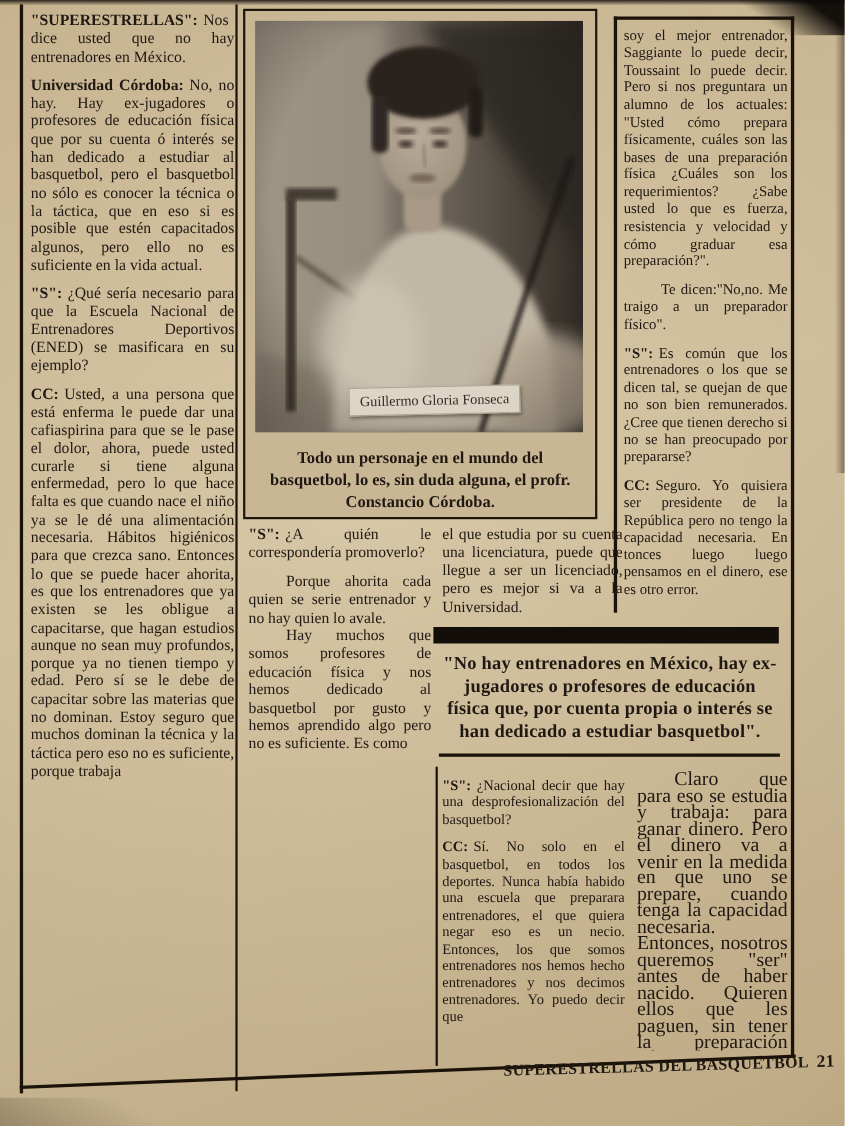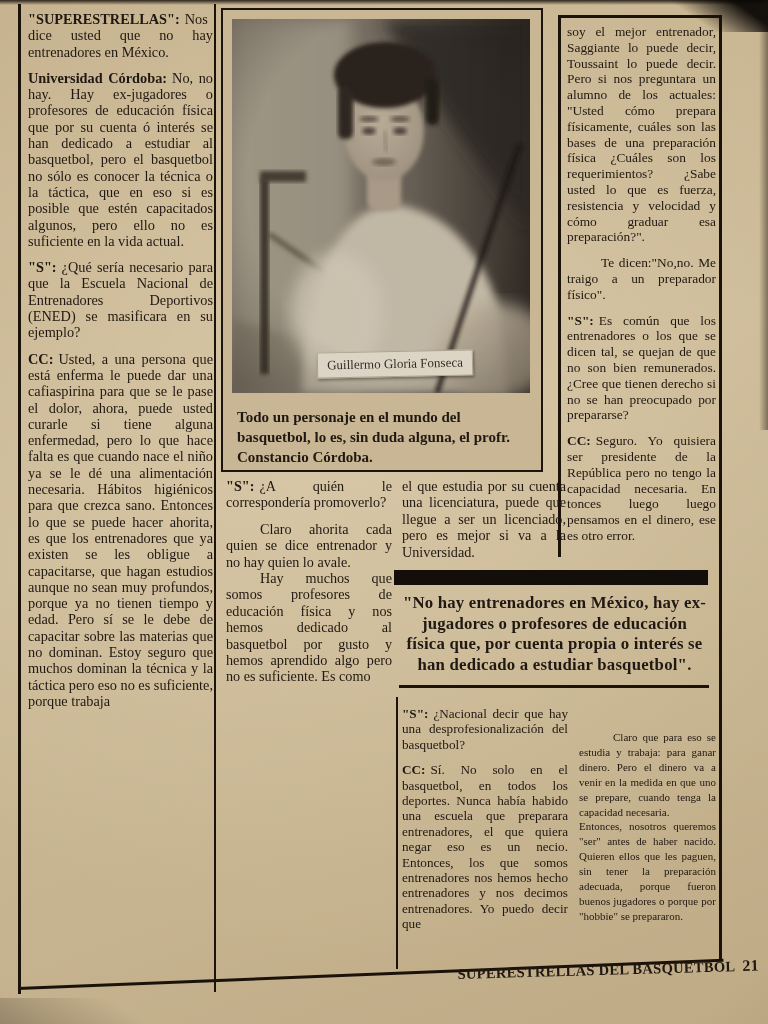--- a/index.html
+++ b/index.html
@@ -26,31 +26,31 @@
   
   .col{position:absolute; text-align:justify; overflow:hidden;}
   .col p{margin:0 0 10px 0;}
   .lead{font-weight:bold; margin-right:5px;}
   .ind{text-indent:34px;}
   .leftcol{left:28px; top:11px; width:185px; height:968px; font-size:14.3px; line-height:16.3px;}
   .col2{left:226px; top:478px; width:166px; height:496px; font-size:14.2px; line-height:16.4px;}
   .col3top{left:402px; top:478px; width:164px; height:116px; font-size:14.2px; line-height:16.4px;}
   .rightcol{left:567px; top:24px; width:149px; height:522px; font-size:13.4px; line-height:15.8px;}
   .bcol3{left:402px; top:706px; width:166px; height:252px; font-size:13.2px; line-height:15.4px;}
-  .bcol4{left:579px; top:730px; width:137px; height:254px; font-size:11px; line-height:14.9px;}
+  .bcol4{left:579px; top:701px; width:137px; height:254px; font-size:18px; line-height:14.9px;}
   
   .photobox{left:221px; top:8px; width:318px; height:460px; border:2.5px solid #1d150c; background:#c9b694;}
   .photo{position:absolute; left:9px; top:9px; width:298px; height:374px; background:#6f675b; overflow:hidden;}
   .photo-label{
     position:absolute; left:94px; top:341px; width:154px; height:24px;
     background:#dcd5c5; border:1px solid #aba390; box-shadow:1px 2px 3px rgba(20,12,5,.4);
     transform:rotate(-1.2deg);
     font-size:13px; line-height:23px; text-align:center; color:#342d26; white-space:nowrap;
   }
-  .photo-caption{position:absolute; left:14px; right:14px; top:397px; text-align:left; font-weight:bold; font-size:15px; line-height:20px;}
+  .photo-caption{position:absolute; left:14px; right:14px; top:397px; text-align:center; font-weight:bold; font-size:15px; line-height:20px;}
   
   .quote{left:401px; top:593px; width:307px; height:90px; text-align:center; font-weight:bold; font-size:16.8px; line-height:20.5px; letter-spacing:.2px;}
   
   .footer{right:9px; top:961px; width:320px; text-align:right; font-weight:bold; font-size:14.5px; letter-spacing:.3px; transform:rotate(-1.6deg); white-space:nowrap;}
   .footer .pageno{font-size:16px; margin-left:7px;}
   
   .scan-top{left:0; top:0; width:768px; height:5px; background:linear-gradient(to bottom, rgba(18,12,8,.85), rgba(18,12,8,0));}
   .scan-corner{right:0; top:0; width:115px; height:32px; background:linear-gradient(215deg, rgba(10,7,5,.95) 22%, rgba(10,7,5,0) 62%);}
   .scan-right{right:0; top:0; width:9px; height:430px; background:linear-gradient(to left, rgba(25,18,12,.45), rgba(25,18,12,0));}
   .scan-bl{left:0; bottom:0; width:170px; height:26px; background:linear-gradient(30deg, rgba(40,28,16,.28), rgba(40,28,16,0) 70%);}
@@ -142,21 +142,21 @@
 
   <div class="col rightcol">
     <p><span>soy el mejor entrenador, Saggiante lo puede decir, Toussaint lo puede decir. Pero si nos preguntara un alumno de los actuales: "Usted cómo prepara físicamente, cuáles son las bases de una preparación física ¿Cuáles son los requerimientos? ¿Sabe usted lo que es fuerza, resistencia y velocidad y cómo graduar esa preparación?".</span></p>
     <p class="ind"><span>Te dicen:"No,no. Me traigo a un preparador físico".</span></p>
     <p><b class="lead">"S":</b><span>Es común que los entrenadores o los que se dicen tal, se quejan de que no son bien remunerados. ¿Cree que tienen derecho si no se han preocupado por prepararse?</span></p>
     <p><b class="lead">CC:</b><span>Seguro. Yo quisiera ser presidente de la República pero no tengo la capacidad necesaria. En tonces luego luego pensamos en el dinero, ese es otro error.</span></p>
   </div>
 
   <div class="col col2">
     <p><b class="lead">"S":</b><span>¿A quién le correspondería promoverlo?</span></p>
-    <p class="ind" style="margin-bottom:0"><span>Claro ahorita cada quien se dice entrenador y no hay quien lo avale.</span></p>
+    <p class="ind" style="margin-bottom:0"><span>Porque ahorita cada quien se serie entrenador y no hay quien lo avale.</span></p>
     <p class="ind" style="margin-bottom:0"><span>Hay muchos que somos profesores de educación física y nos hemos dedicado al basquetbol por gusto y hemos aprendido algo pero no es suficiente. Es como</span></p>
   </div>
 
   <div class="col col3top">
     <p><span>el que estudia por su cuenta una licenciatura, puede que llegue a ser un licenciado, pero es mejor si va a la Universidad.</span></p>
   </div>
 
   <div class="col quote">"No hay entrenadores en México, hay ex-jugadores o profesores de educación física que, por cuenta propia o interés se han dedicado a estudiar basquetbol".</div>
 
   <div class="col bcol3">

